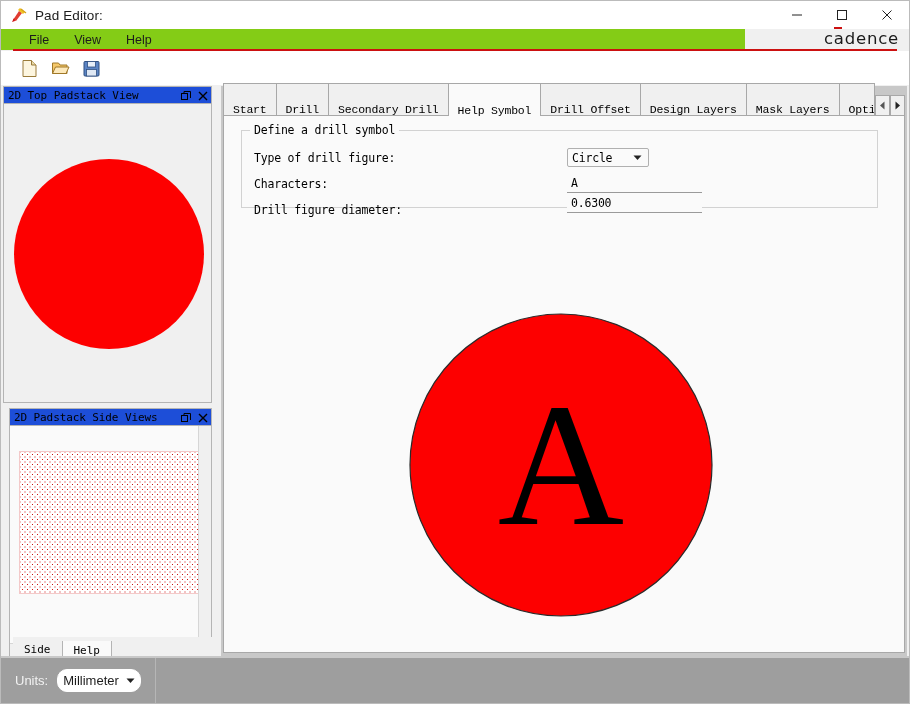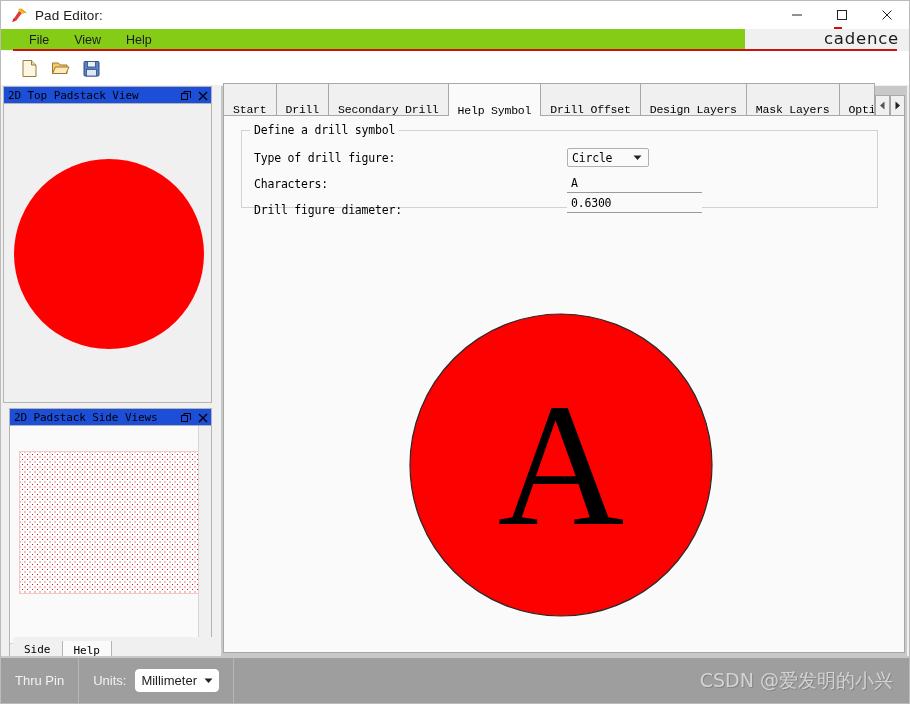--- a/index.html
+++ b/index.html
@@ -353,21 +353,21 @@
     font-size: 13px;
     color: #f2f2f2;
     white-space: nowrap;
   }
   .sb-combo {
     margin-left: 9px;
     height: 23px;
     min-width: 84px;
     background: #ffffff;
     border: 1px solid #ffffff;
-    border-radius: 4px;
+    border-radius: 10px;
     display: flex; align-items: center;
     padding: 0 5px;
     position: relative;
   }
   .sb-combo.narrow { min-width: 34px; }
   .sb-combo-text {
     font-size: 13px;
     color: #1c1c1c;
     flex: 1;
     white-space: nowrap;
@@ -588,30 +588,26 @@
           <text id="preview-char" x="336" y="239" fill="#000000" font-family="Liberation Serif, serif" font-size="175" text-anchor="middle" dominant-baseline="central">A</text>
         </svg>
       </div>
 
     </div>
   </div>
 
   <div class="statusbar-strip"></div>
   <div class="statusbar">
     <div class="sb-cell">
-      <span class="sb-label">Thru Pin</span>
-    </div>
-    <div class="sb-cell">
       <span class="sb-label">Units:</span>
       <div class="sb-combo">
         <span class="sb-combo-text">Millimeter</span>
         <span class="sb-combo-arrow">
           <svg width="9" height="6" viewBox="0 0 9 6">
               <path d="M0.5 0.5 L4.5 5 L8.5 0.5 Z" fill="#222"></path>
             </svg>
         </span>
       </div>
     </div>
     <div class="sb-spacer"></div>
-    <span class="watermark">CSDN @爱发明的小兴</span>
   </div>
 
 </div>
 
 </body></html>

